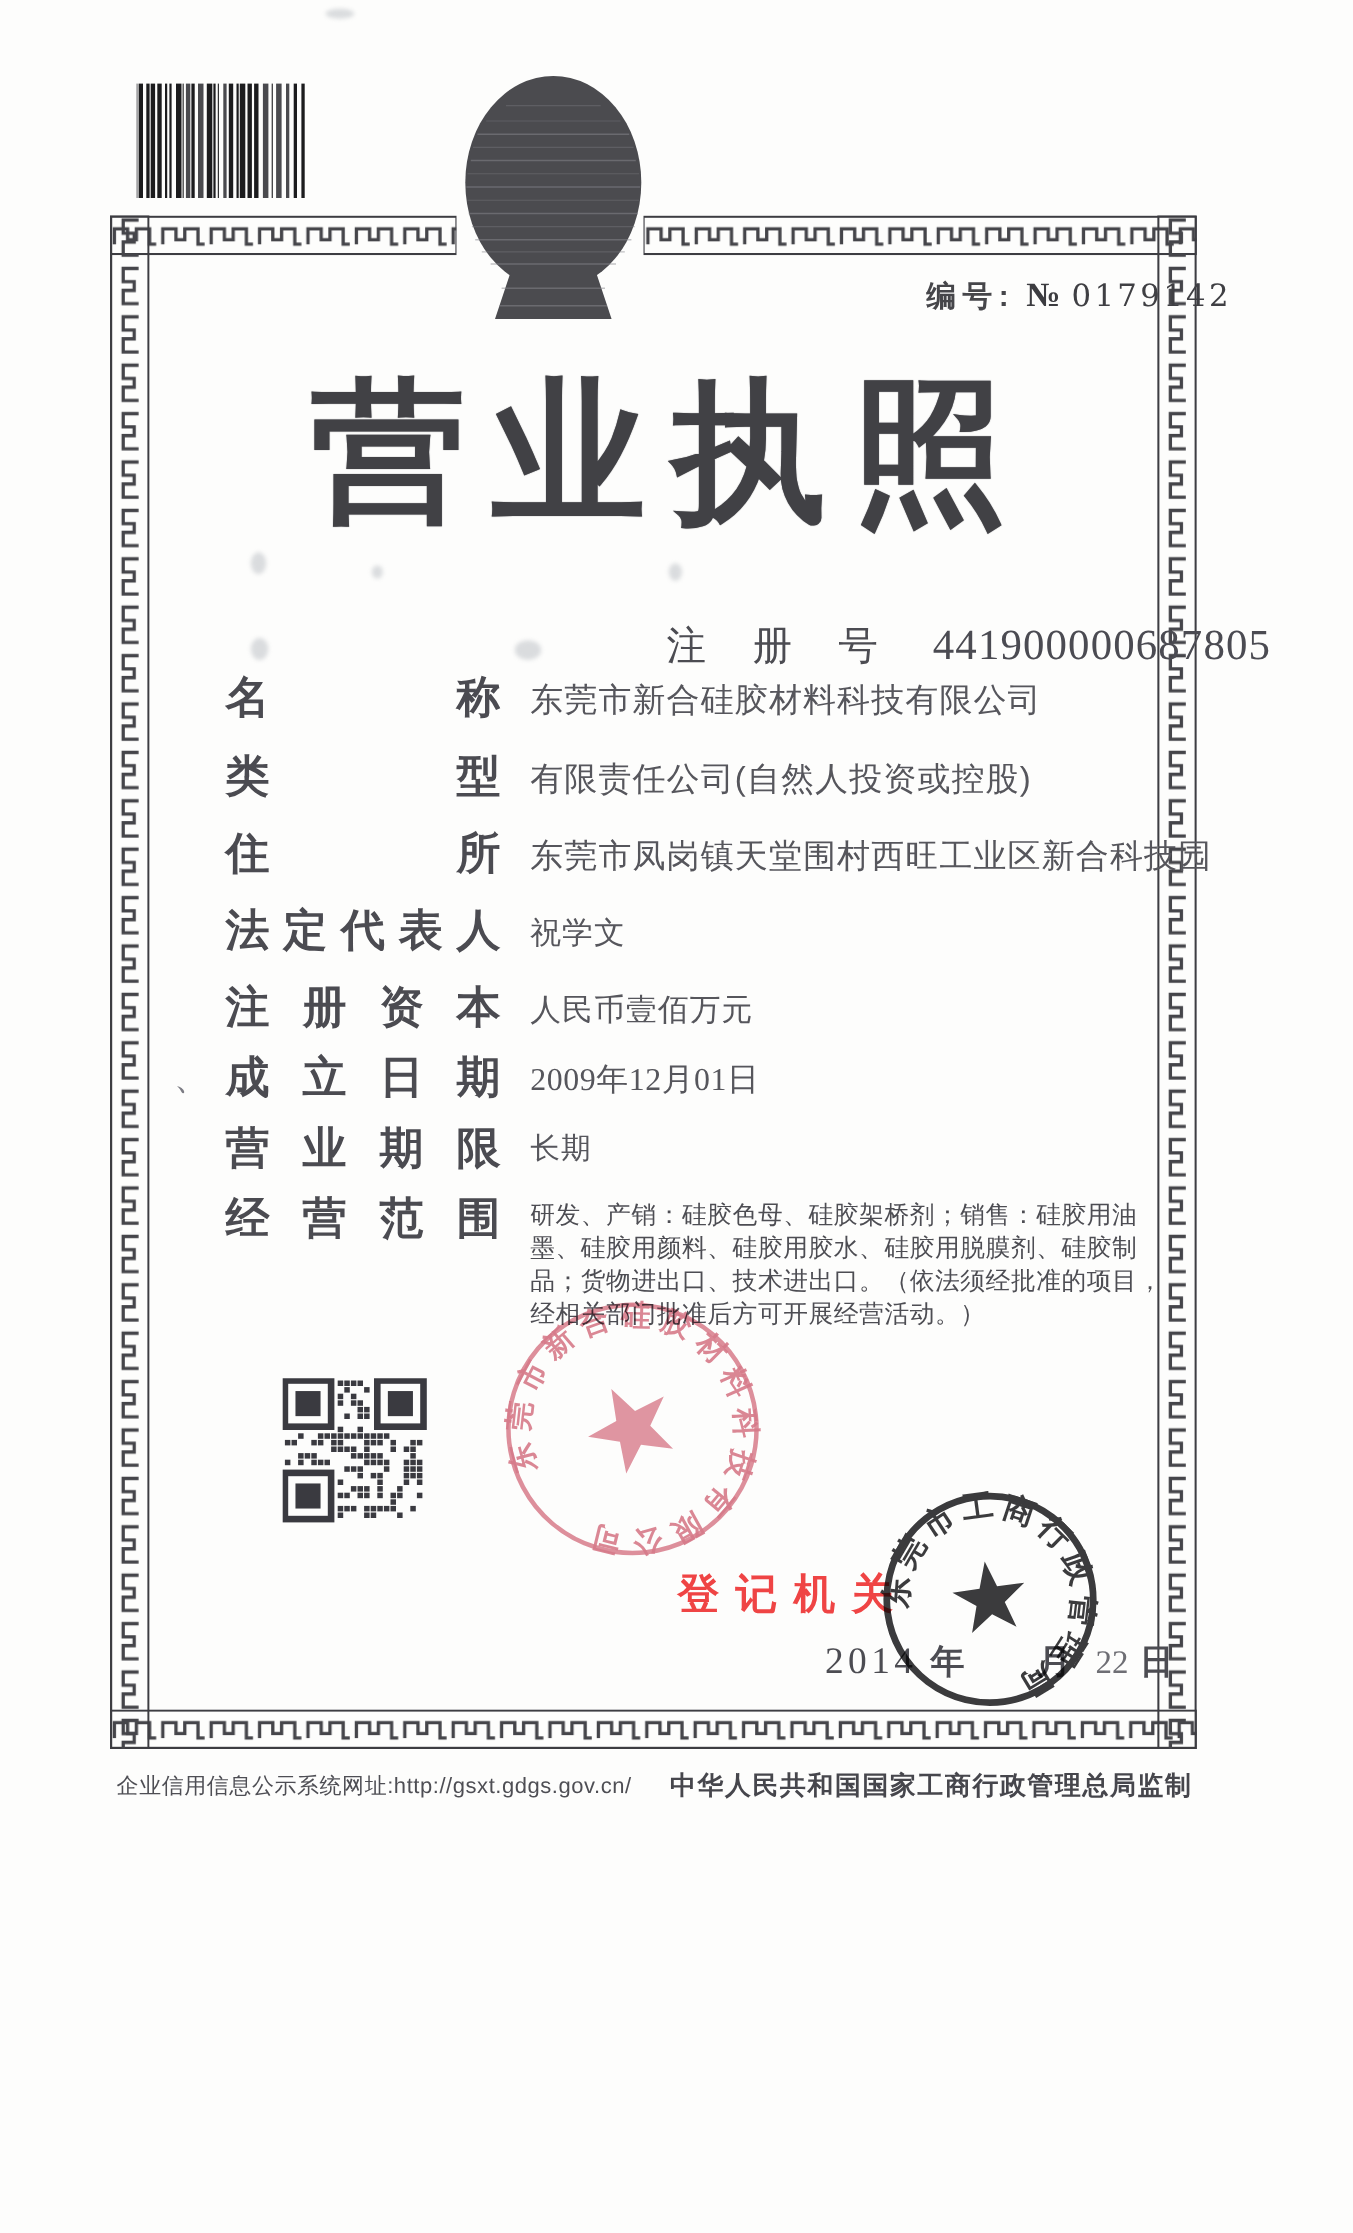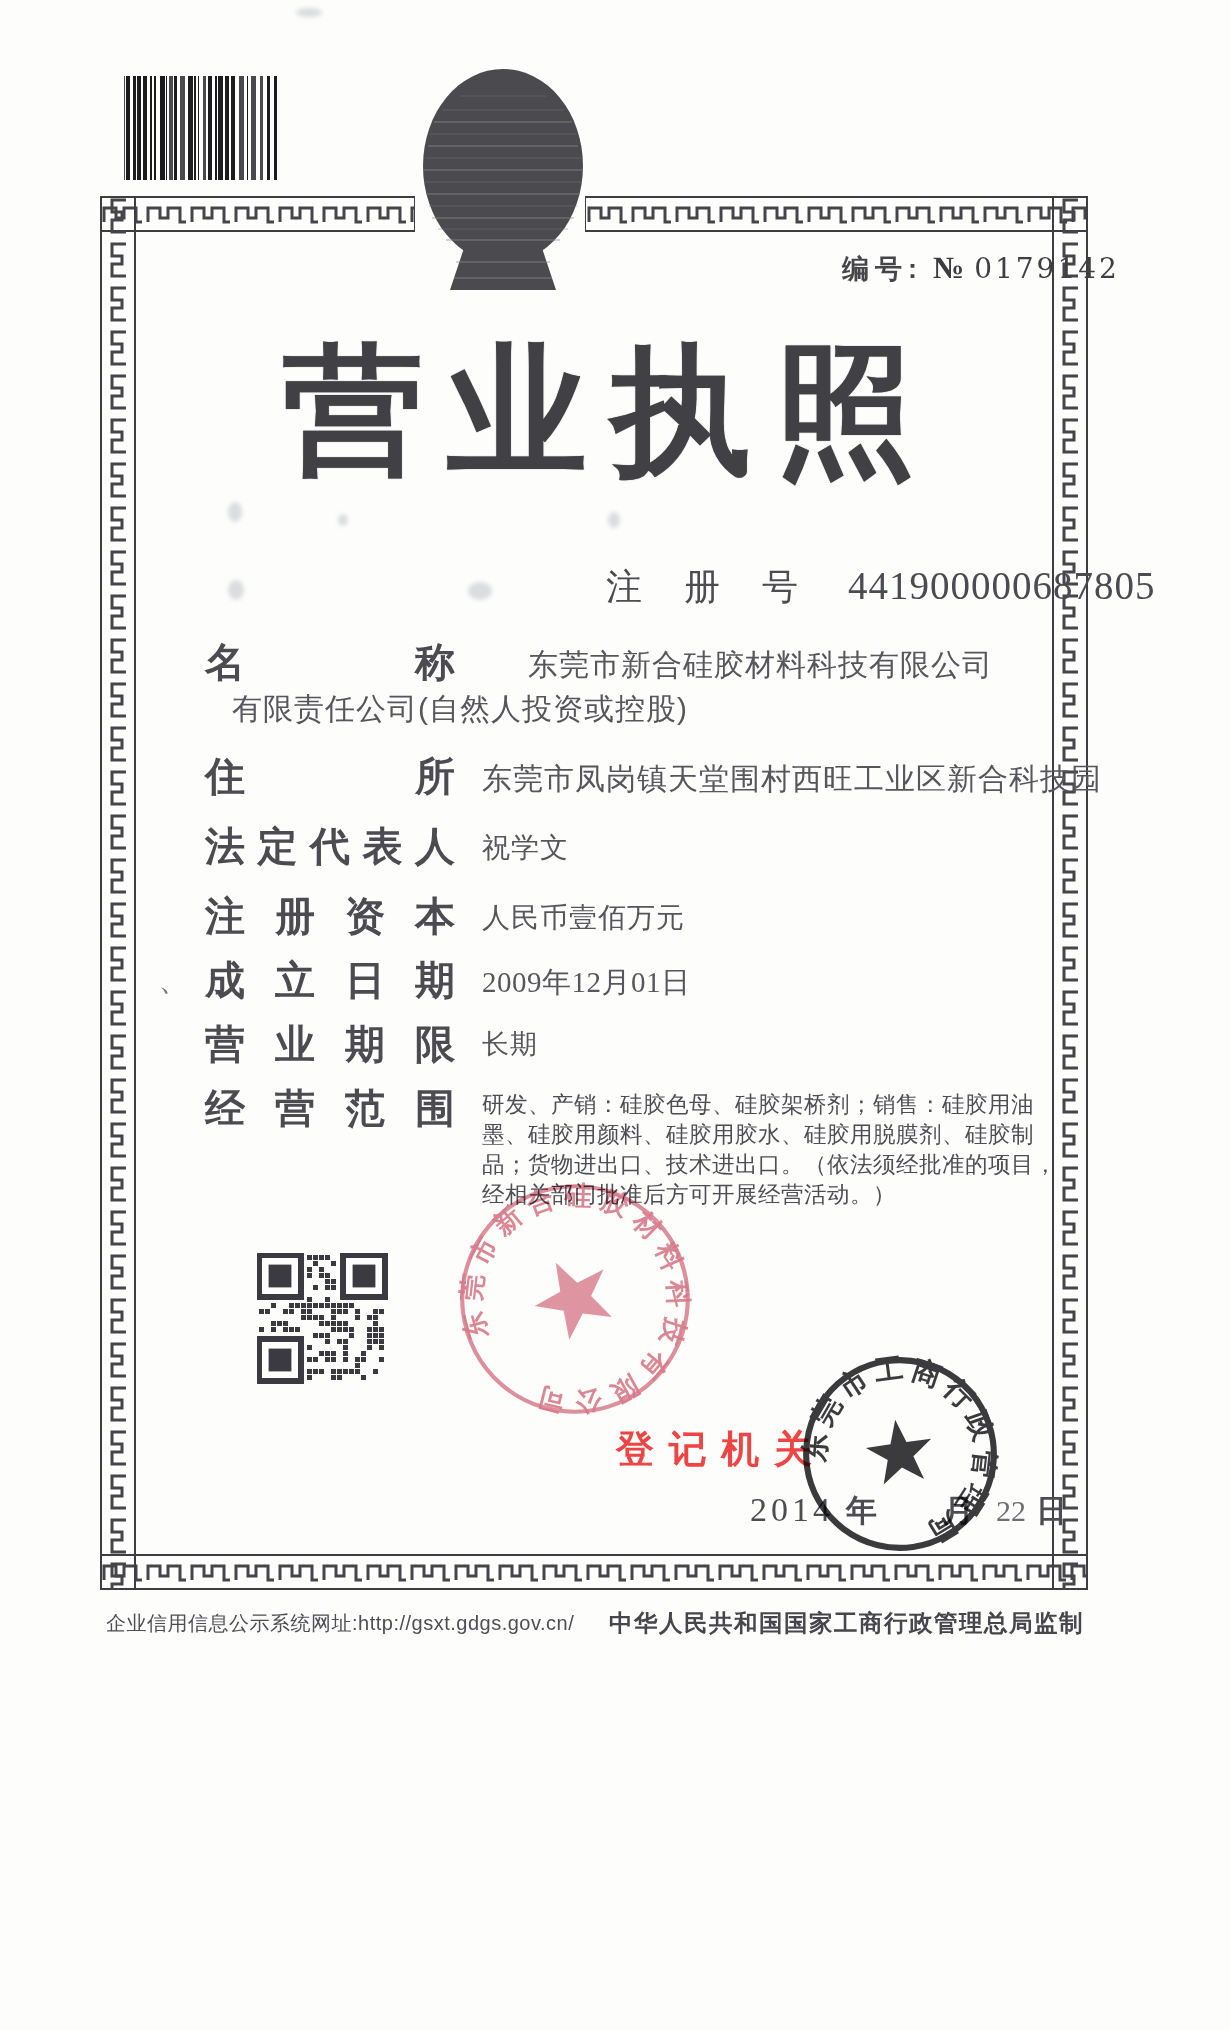--- a/index.html
+++ b/index.html
@@ -187,25 +187,26 @@
   <span class="num">0179142</span>
 </div>
 
 <div class="abs title">营业执照</div>
 
 <div class="abs regline">
   <span class="rlabel">注 册 号</span>
   <span class="rnum">441900000687805</span>
 </div>
 
-<div class="row" style="top:640px;gap:46px;">
+<div class="row" style="top:612px;">
   <div class="flabel">名称</div>
   <div class="fvalue">东莞市新合硅胶材料科技有限公司</div>
 </div>
 <div class="row" style="top:684px;">
+  <div class="flabel">类型</div>
   <div class="fvalue">有限责任公司(自然人投资或控股)</div>
 </div>
 <div class="row" style="top:754px;">
   <div class="flabel">住所</div>
   <div class="fvalue">东莞市凤岗镇天堂围村西旺工业区新合科技园</div>
 </div>
 <div class="row" style="top:824px;">
   <div class="flabel">法定代表人</div>
   <div class="fvalue" style="font-size:28px;">祝学文</div>
 </div>

